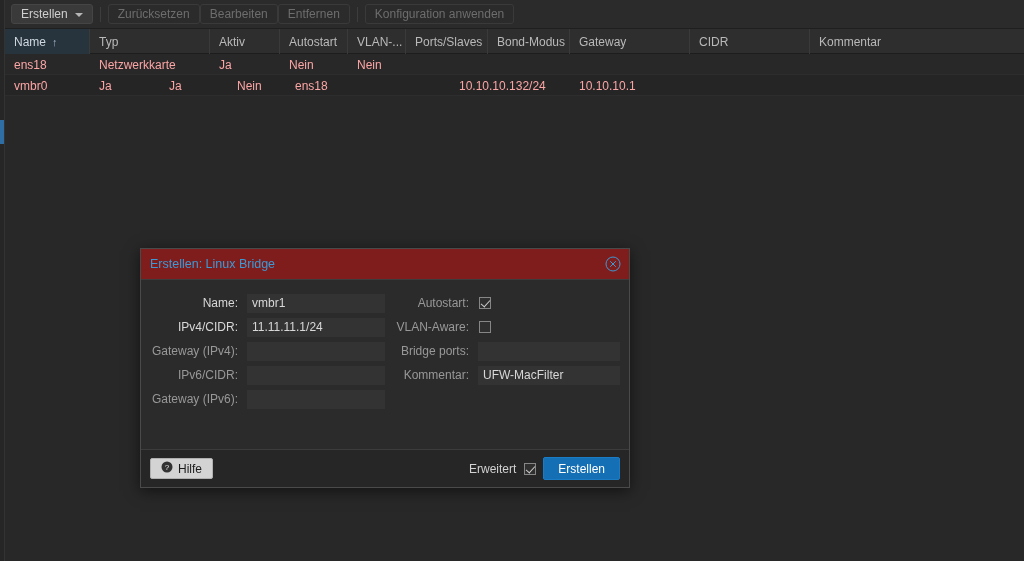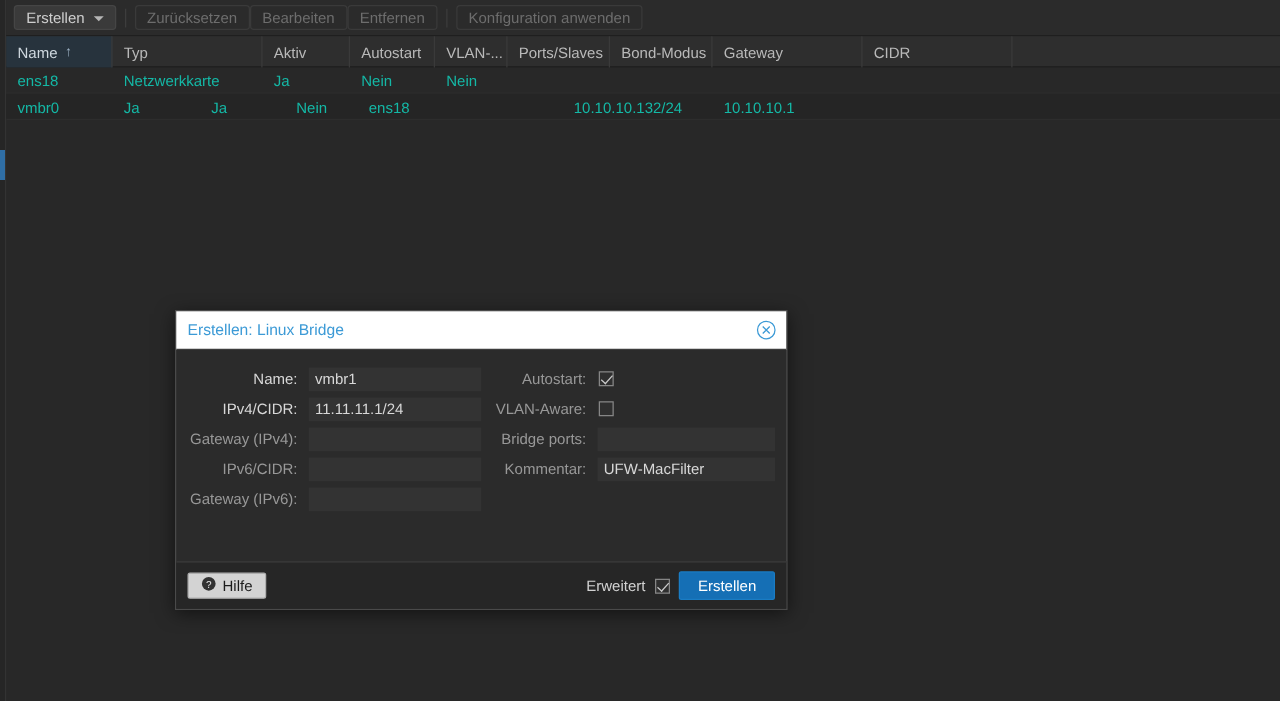--- a/index.html
+++ b/index.html
@@ -108,21 +108,21 @@
     display: flex;
     height: 21px;
     border-bottom: 1px solid #2d2d2d;
   }
   .grid-row.alt { background: #252525; }
   .cell {
     display: flex; align-items: center;
     height: 21px;
     padding: 0 9px;
     font-size: 12px;
-    color: #14b8a6;
+    color: #fca5a5;
     overflow: hidden;
     white-space: nowrap;
   }
 
   
   .c0 { width: 85px; }
   .c1 { width: 120px; }
   .c2 { width: 70px; }
   .c3 { width: 68px; }
   .c4 { width: 58px; }
@@ -137,21 +137,21 @@
     position: absolute;
     left: 140px; top: 248px;
     width: 490px; height: 240px;
     background: #2b2b2b;
     border: 1px solid #4a4a4a;
     box-shadow: 0 3px 14px rgba(0,0,0,0.55);
   }
   .dlg-head {
     position: relative;
     height: 31px;
-    background: #ffffff;
+    background: #7f1d1d;
     border-bottom: 1px solid #3c3c3c;
     display: flex; align-items: center;
     padding-left: 9px;
   }
   .dlg-title {
     font-size: 12.5px;
     color: #3c9ad6;
     cursor: default;
   }
   .dlg-close {
@@ -319,20 +319,21 @@
         <span class="sort-arrow">↑</span>
       </div>
       <div class="hcell c1">Typ</div>
       <div class="hcell c2">Aktiv</div>
       <div class="hcell c3">Autostart</div>
       <div class="hcell c4">VLAN-...</div>
       <div class="hcell c5">Ports/Slaves</div>
       <div class="hcell c6">Bond-Modus</div>
       <div class="hcell c8">Gateway</div>
       <div class="hcell c7">CIDR</div>
+      <div class="hcell c9">Kommentar</div>
     </div>
 
     <div class="grid-row">
       <div class="cell c0">ens18</div>
       <div class="cell c1">Netzwerkkarte</div>
       <div class="cell c2">Ja</div>
       <div class="cell c3">Nein</div>
       <div class="cell c4">Nein</div>
       <div class="cell c5"></div>
       <div class="cell c6"></div>

